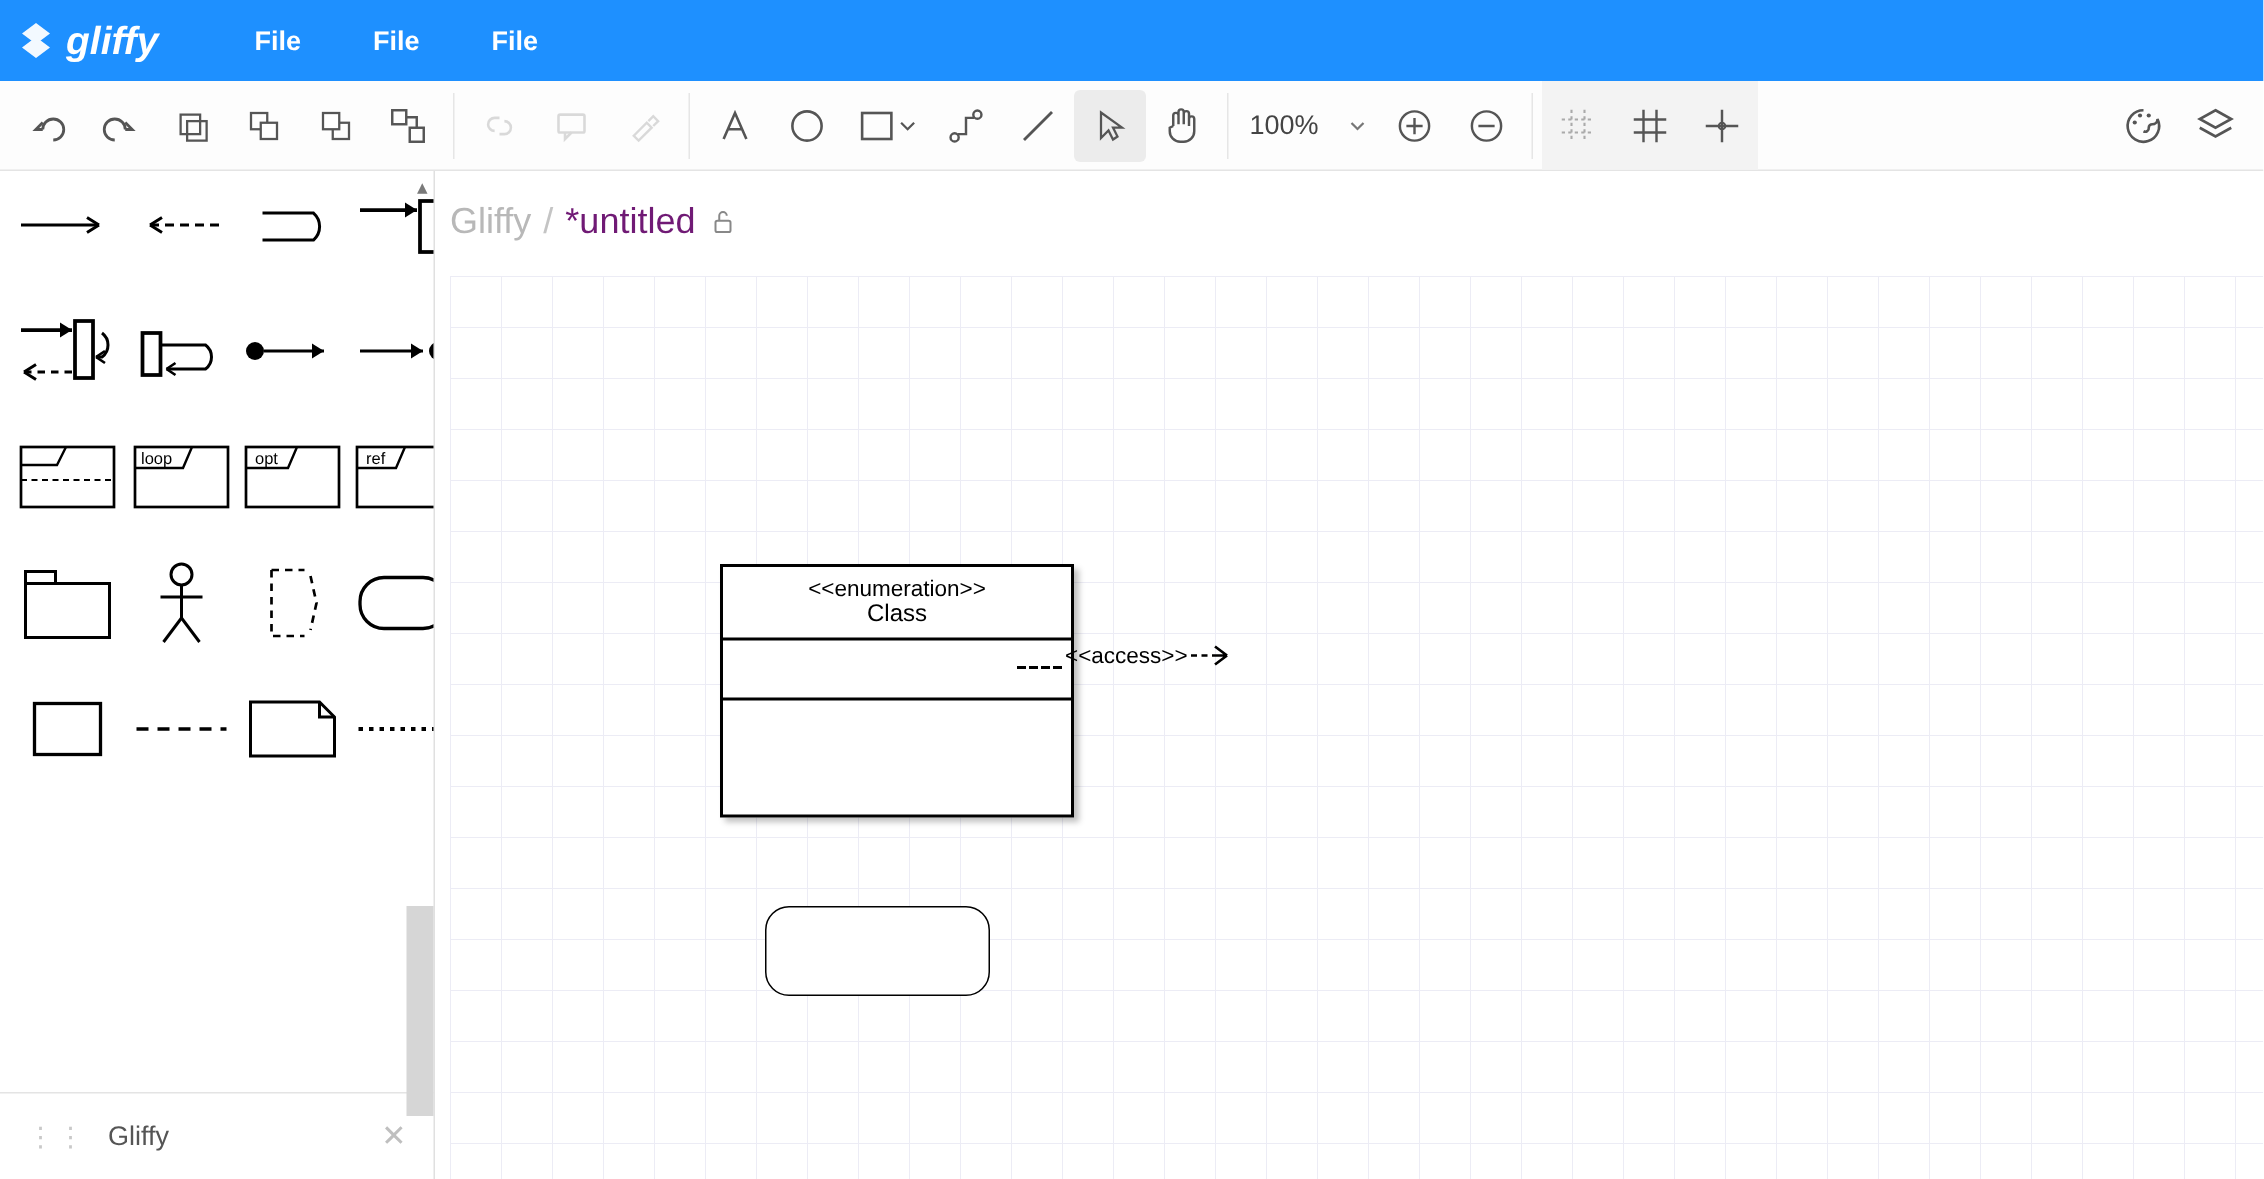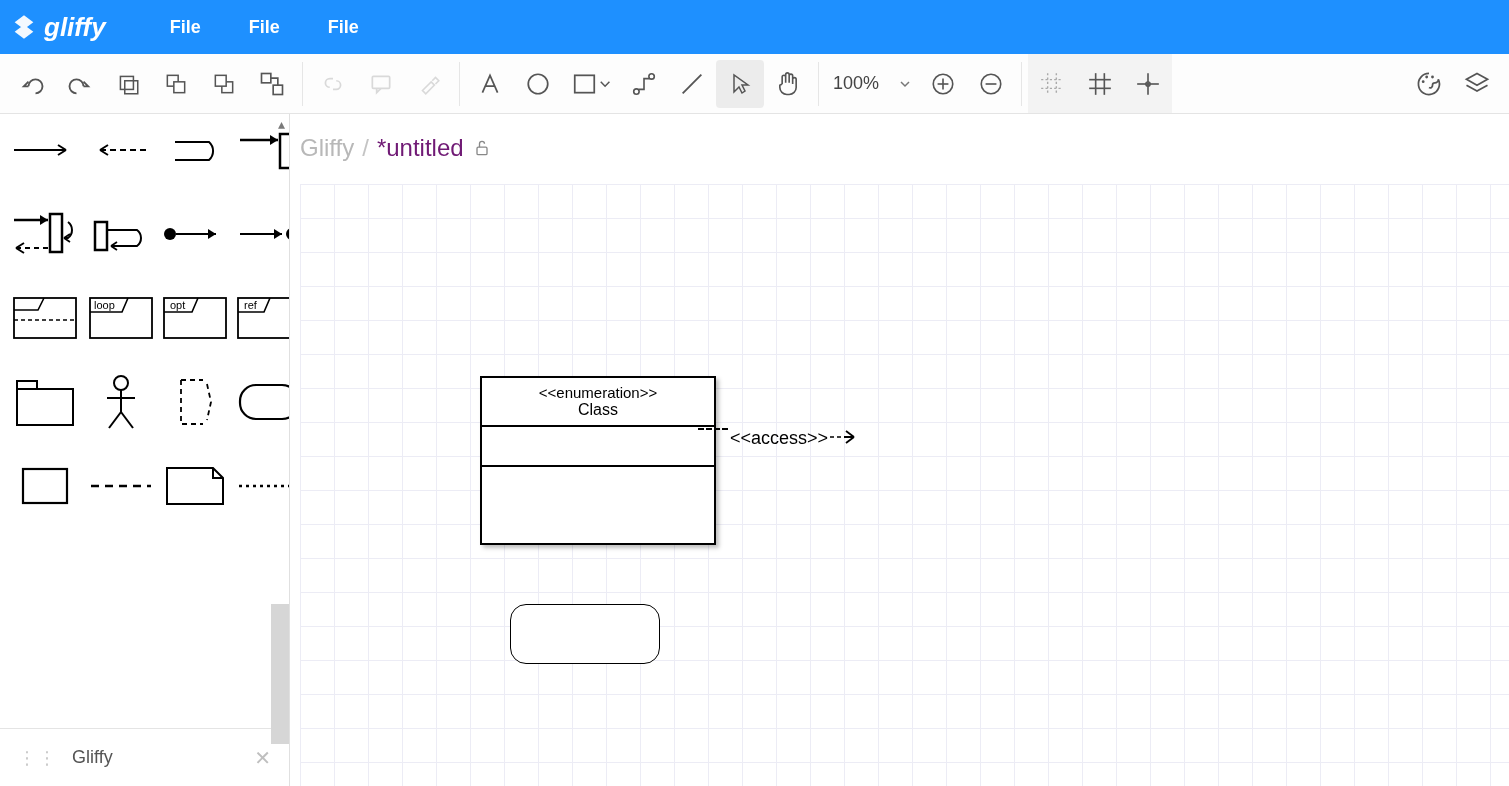--- a/index.html
+++ b/index.html
@@ -47,21 +47,21 @@
 }
 
 
 .uml-class { position:absolute; left:180px; top:150px; width:236px; box-shadow:3px 3px 4px rgba(0,0,0,.25); background:#fff; border:2px solid #000;margin-top:42px;}
 .uml-class .sec1{ text-align:center; padding:6px 4px; border-bottom:2px solid #000;}
 .uml-class .sec1 .stereo{ font-size:15px;}
 .uml-class .sec1 .name{ font-weight:normal; font-size:16px;}
 .uml-class .sec2{ height:40px; border-bottom:2px solid #000;}
 .uml-class .sec3{ height:76px;}
 
-.access-arrow { position:absolute; left:398px; top:244px; display:flex; align-items:flex-start; font-size:18px;}
+.access-arrow { position:absolute; left:378px; top:244px; display:flex; align-items:flex-end; font-size:15px;}
 .dash-line { width:30px; border-top:2px dashed #000; margin-right:2px;}
 .arrowhead{ margin-left:2px;}
 
 .rounded-rect { position:absolute; left:210px; top:420px; width:150px; height:60px; border:1.5px solid #000; border-radius:16px; background:#fff;}
 
 svg { display:block; }
 </style>
 </head>
 <body>
 

